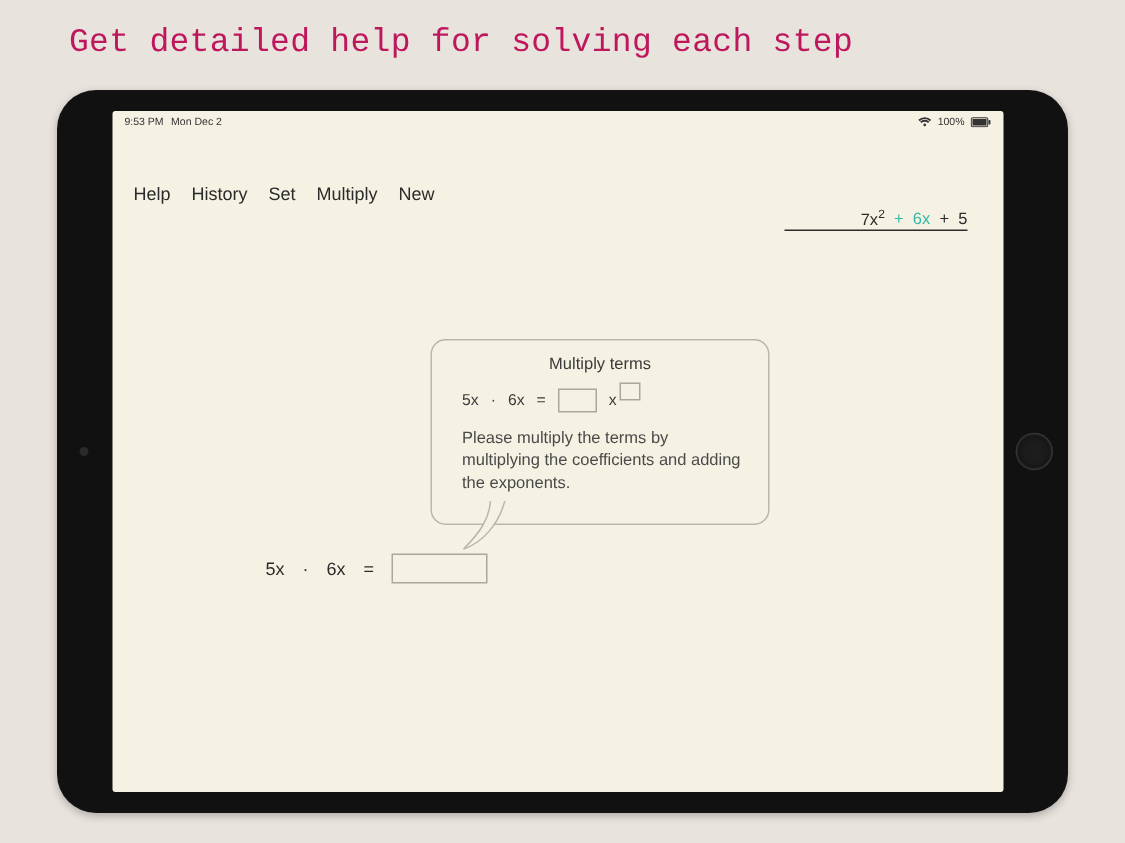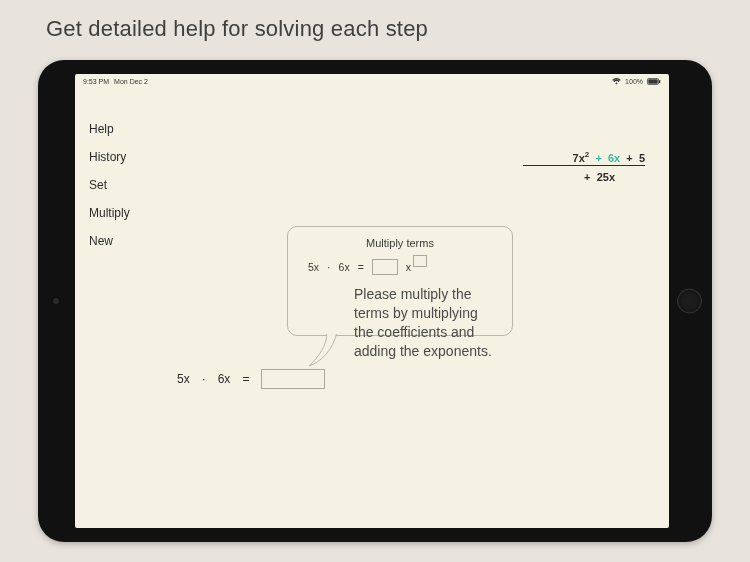--- a/index.html
+++ b/index.html
@@ -3,21 +3,21 @@
 <meta charset="utf-8">
 <style>
   * { box-sizing: border-box; margin: 0; padding: 0; }
   html, body { width: 750px; height: 562px; overflow: hidden; font-family: "Helvetica Neue", Helvetica, Arial, sans-serif; }
   body { background: #e9e3dd; }
 
   .caption {
     position: absolute;
     left: 46px; top: 16px;
     font-size: 22px; font-weight: 300;
-    color: #404040; letter-spacing: 0.2px;
+    color: #be185d; letter-spacing: 0.2px; font-family: Liberation Mono, monospace;
   }
 
   
   .tablet-frame {
     position: absolute;
     left: 38px; top: 60px;
     width: 674px; height: 482px;
     background: #111;
     border-radius: 26px;
     box-shadow: 0 2px 6px rgba(0,0,0,.25), inset 0 0 2px rgba(255,255,255,.05);
@@ -53,59 +53,58 @@
   }
   .status-left { display: flex; gap: 5px; }
   .status-right { margin-left: auto; display: flex; align-items: center; gap: 4px; }
   .wifi-icon svg, .battery-icon svg { display: block; }
   .battery-icon { display: inline-flex; align-items: center; }
 
   
   .nav {
     position: absolute;
     left: 14px; top: 48px;
-    display: flex; flex-direction: column; gap: 14px;
+    display: flex; flex-direction: row; gap: 14px;
     font-size: 12px; color: #2b2b2b;
   }
   .nav-item { cursor: pointer; }
 
   
   .poly {
     position: absolute;
-    right: 24px; top: 72px;
+    right: 24px; top: 60px;
     font-size: 11px; color: #2b2b2b;
     text-align: right;
-    font-weight: bold;
   }
   .poly-row { height: 18px; line-height: 18px; white-space: nowrap; }
   .hl { color: #33b9a5; }
   .sup { font-size: 8px; vertical-align: super; position: relative; top: 0; }
   .rule {
     border-top: 1px solid #2b2b2b;
     margin: 1px 0 2px 0; width: 122px; float: right; clear: both;
   }
   .poly .dot { letter-spacing: 1px; }
 
   
   .tooltip {
     position: absolute;
     left: 212px; top: 152px;
-    width: 226px; height: 110px;
+    width: 226px; height: 124px;
     border: 1px solid #b9b6aa;
     border-radius: 10px;
     background: #f6f2e3;
     padding: 10px 14px 10px 14px;
     font-size: 10.5px; color: #3a3a3a;
   }
   .tooltip-title { text-align: center; margin-bottom: 10px; font-size: 11px; }
   .tooltip-eq { display: flex; align-items: center; gap: 8px; margin-bottom: 10px; padding-left: 6px; }
   .tooltip-eq .box { display:inline-block; border:1px solid #aaa89c; background:#fff0; }
   .tooltip-eq .box.big { width: 26px; height: 16px; }
   .tooltip-eq .box.sm  { width: 14px; height: 12px; position: relative; top: -6px; }
-  .tooltip-desc { font-size: 14px; line-height: 1.35; color:#4a4a4a; padding-left: 6px; padding-right: 4px; margin-left: 46px;}
+  .tooltip-desc { font-size: 11px; line-height: 1.35; color:#4a4a4a; padding-left: 6px; padding-right: 4px;}
 
   
   .tail {
     position: absolute;
     left: 232px; top: 258px;
     width: 34px; height: 36px;
     pointer-events: none;
   }
   .tail svg { display:block; }
 
@@ -167,24 +166,20 @@
       <div class="poly-row">
         <span><span>7x</span><span class="sup">2</span></span>
         &nbsp;<span class="hl">+</span>&nbsp;
         <span class="hl">6x</span>
         &nbsp;<span>+</span>&nbsp;
         <span>5</span>
       </div>
       <div style="clear:both"></div>
       <div class="rule"></div>
       <div style="clear:both"></div>
-      <div class="poly-row" style="padding-right:30px;">
-        <span>+</span>&nbsp;
-        <span>25x</span>
-      </div>
     </div>
 
     <div class="tooltip">
       <div class="tooltip-title">Multiply terms</div>
       <div class="tooltip-eq">
         <span>5x</span>
         <span>·</span>
         <span>6x</span>
         <span>=</span>
         <span class="box big"></span>

